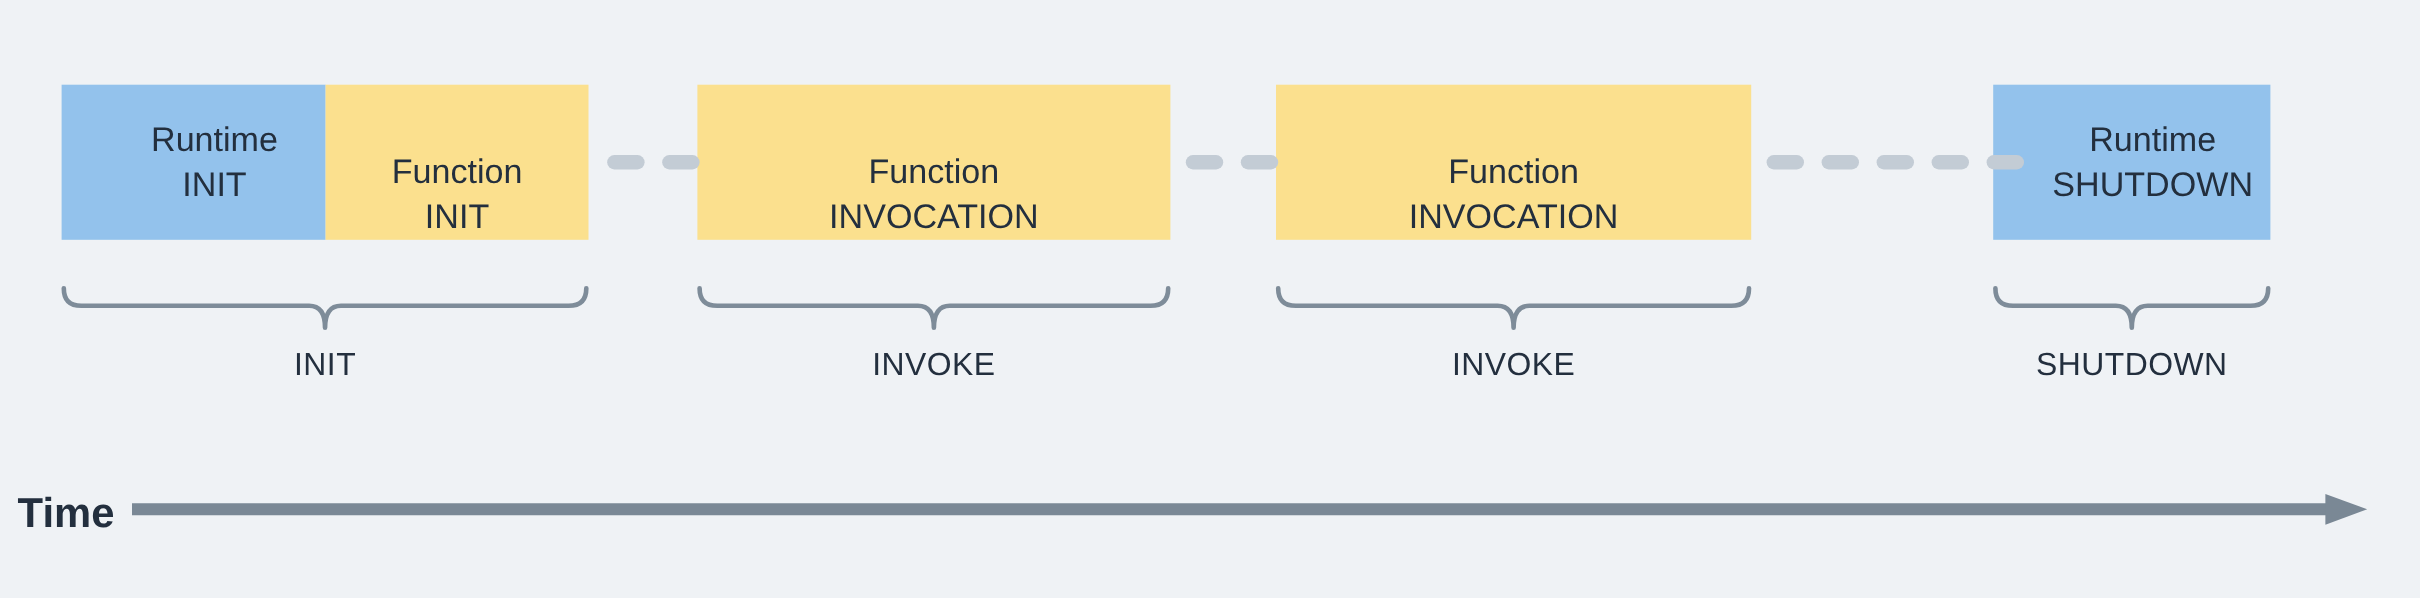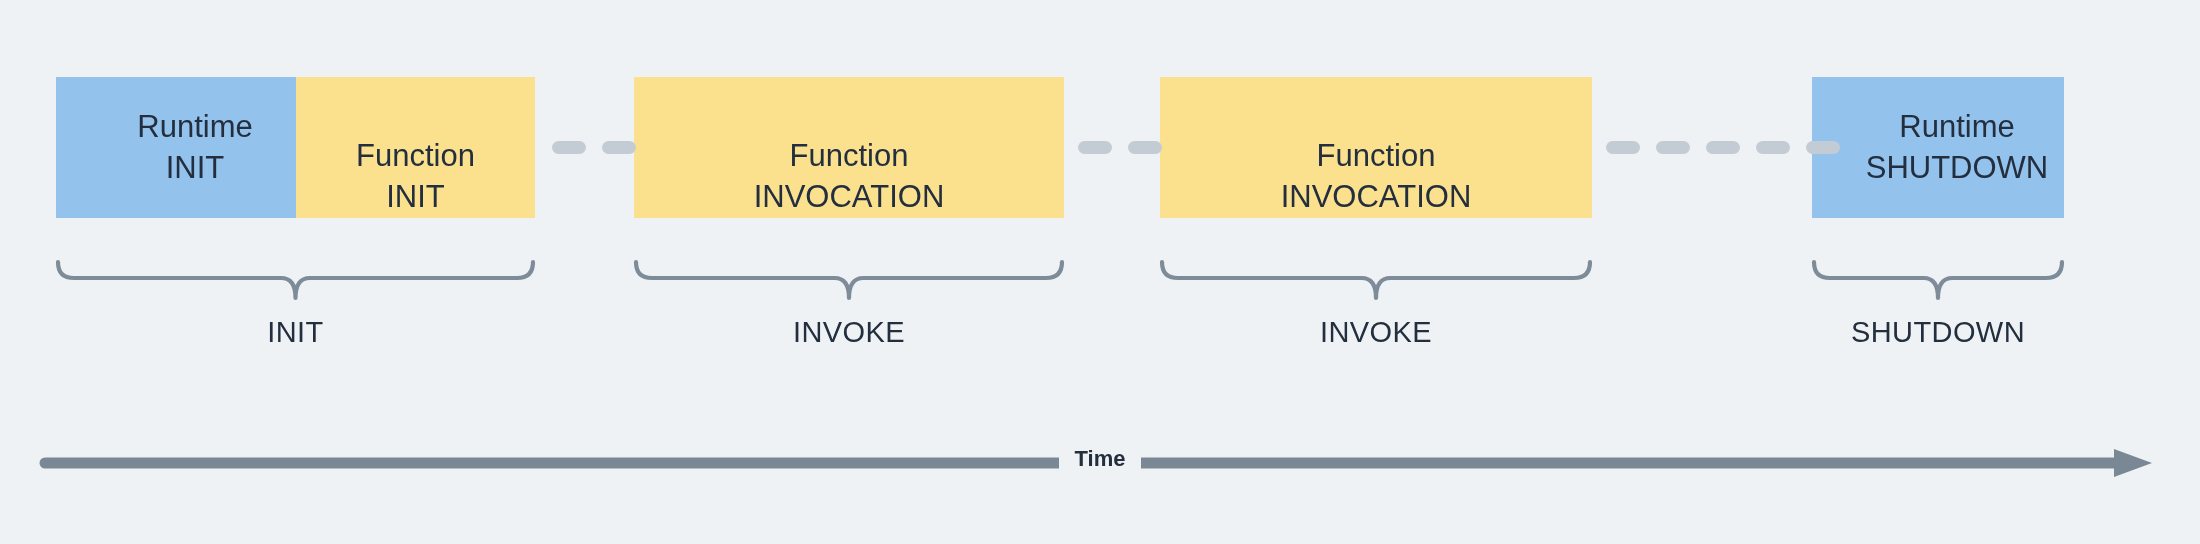--- a/index.html
+++ b/index.html
@@ -44,21 +44,21 @@
     text-align:center;
     font-size:29px;color:#232f3e;
     letter-spacing:.4px;
   }
 
   
   #timeaxis{position:absolute;left:40px;top:448px;width:2120px;height:30px;}
   #timeaxis svg{display:block;overflow:visible;}
   #time-label{
     position:absolute;left:0;right:0;top:446px;
-    text-align:center;font-size:22px;font-weight:bold;color:#232f3e;
+    font-size:38px;font-weight:bold;color:#232f3e;
   }
   #time-label span{
     background:#eff2f5;padding:0 16px;display:inline-block;
   }
 </style>
 </head>
 <body>
 
 <div id="stage">
 

